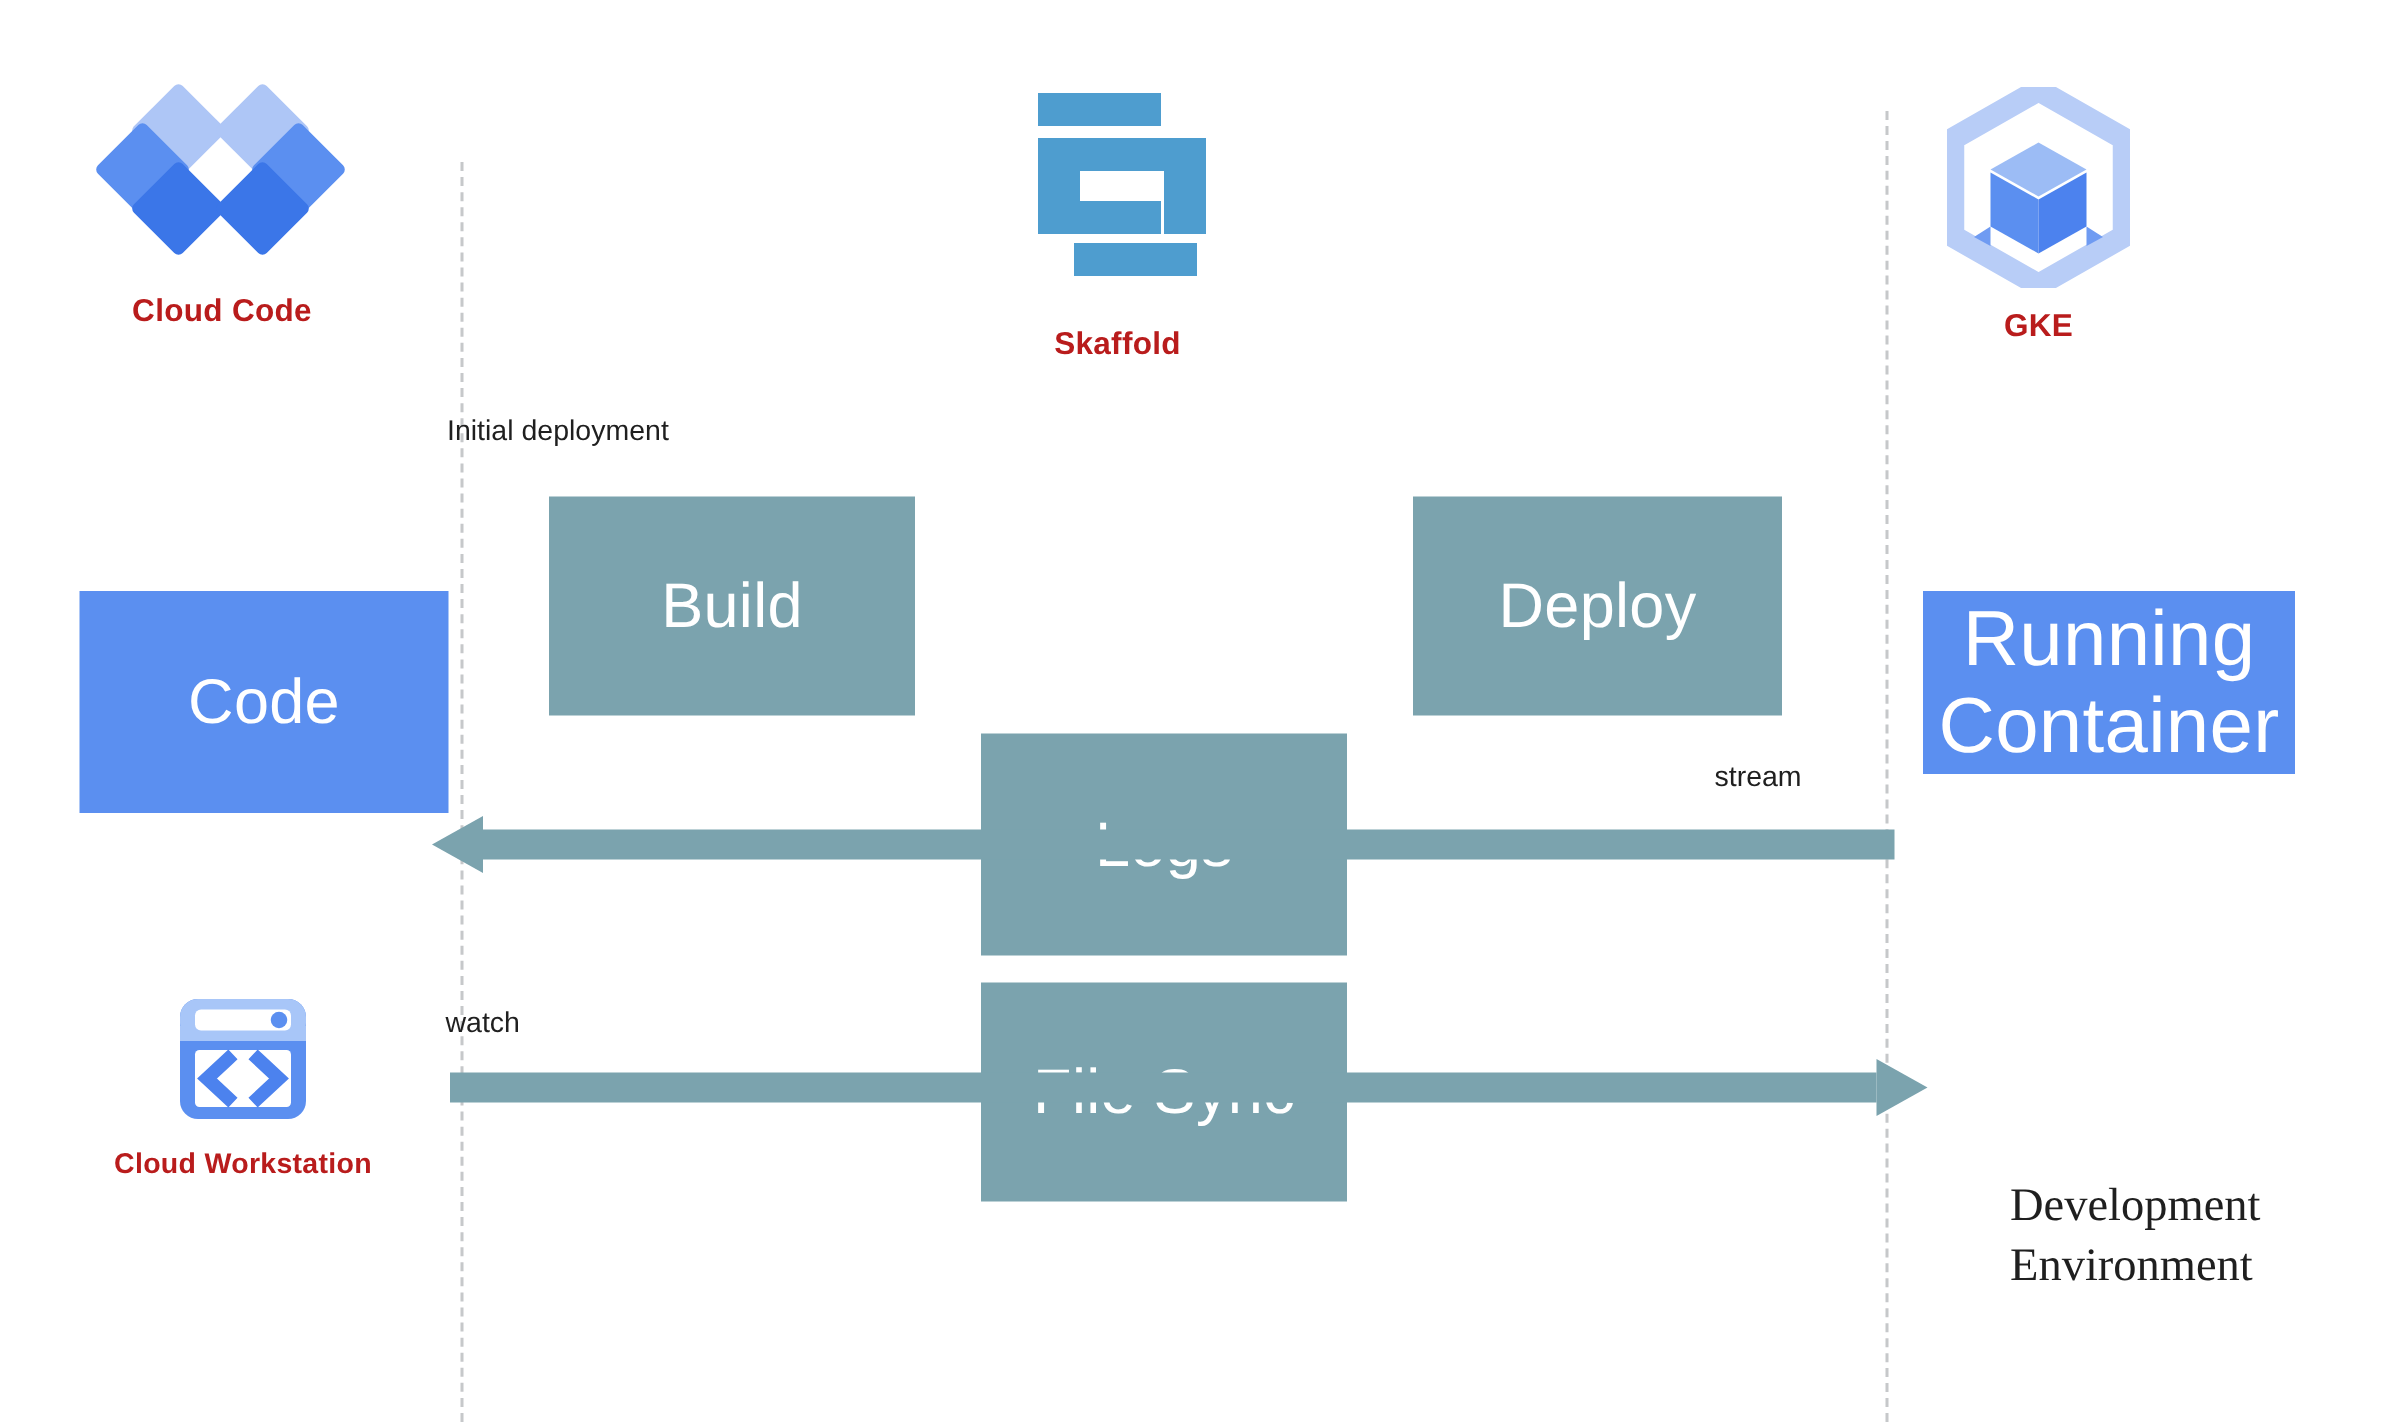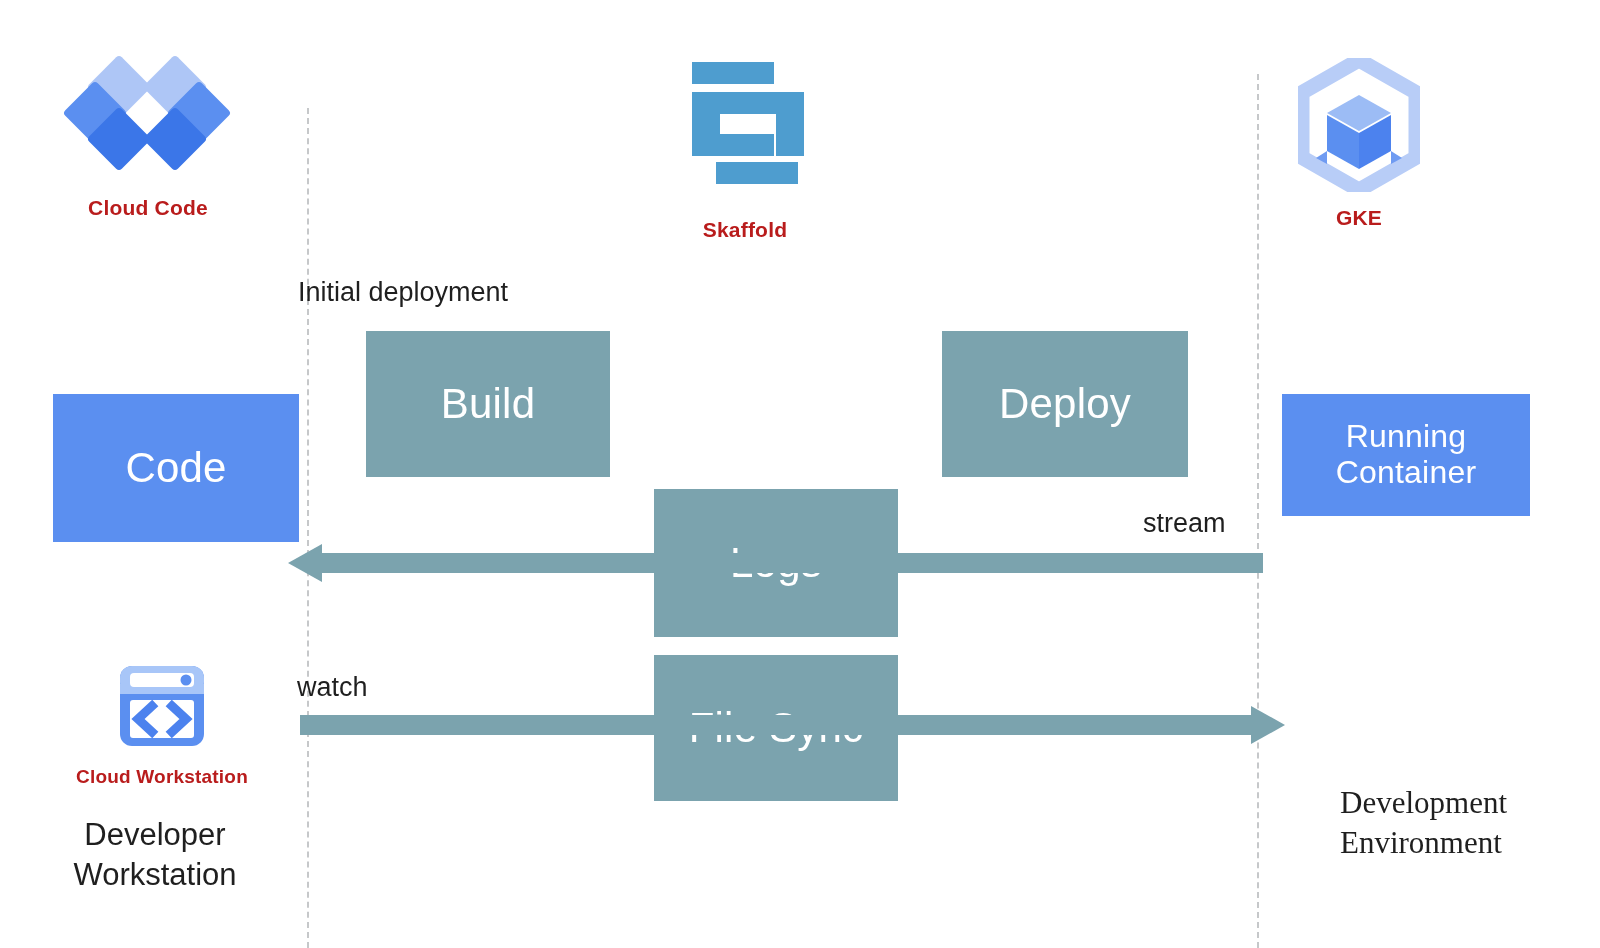--- a/index.html
+++ b/index.html
@@ -86,32 +86,32 @@
   .box.teal { background: #7ba3ae; }
   .box.blue { background: #5b8ff0; }
 
   #box-code            { left: 29px;   top: 394px; width: 246px; height: 148px; margin-left: 24px; }
   #box-build           { left: 366px;  top: 331px; width: 244px; height: 146px; }
   #box-unit-test       { left: 654px;  top: 331px; width: 244px; height: 146px; }
   #box-deploy          { left: 942px;  top: 331px; width: 246px; height: 146px; }
   #box-logs            { left: 654px;  top: 489px; width: 244px; height: 148px; }
   #box-file-sync       { left: 654px;  top: 655px; width: 244px; height: 146px; }
   #box-running-container { left: 1282px; top: 394px; width: 248px; height: 122px;
-                           font-size: 32px; }
+                           font-size: 52px; }
 
   
   .arrow-svg { position: absolute; overflow: visible; }
   #arrow-logs     { left: 288px; top: 540px;  width: 975px; height: 46px; }
   #arrow-filesync { left: 300px; top: 702px;  width: 985px; height: 46px; }
 
   
   .label {
     position: absolute;
     color: #1f1f1f;
-    font-size: 27px;
+    font-size: 19px;
     white-space: nowrap;
   }
   #label-initial-deployment { left: 298px;  top: 277px; }
   #label-watch              { left: 297px;  top: 672px; }
   #label-stream             { left: 1143px; top: 508px; }
 
   .caption-big {
     position: absolute;
     color: #1f1f1f;
     font-size: 31px;
@@ -211,23 +211,19 @@
     <rect x="0" y="13" width="951" height="20" fill="#7ba3ae"></rect>
     <polygon points="985,23 951,4 951,42" fill="#7ba3ae"></polygon>
   </svg>
 
   <div id="label-initial-deployment" class="label">Initial deployment</div>
 
   <div id="label-watch" class="label">watch</div>
 
   <div id="label-stream" class="label">stream</div>
 
-  <div id="caption-developer-workstation" class="caption-big">
-    <span>Developer</span><br>
-    <span>Workstation</span>
-  </div>
 
   <div id="caption-development-environment" class="caption-big">
     <span>Development</span><br>
     <span>Environment</span>
   </div>
 
 </div>
 
 </body></html>

